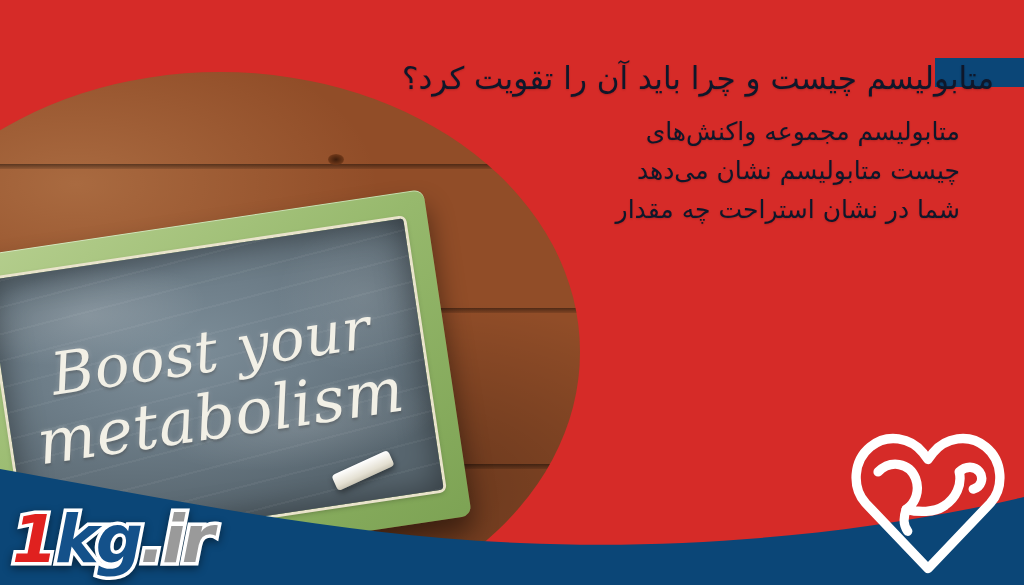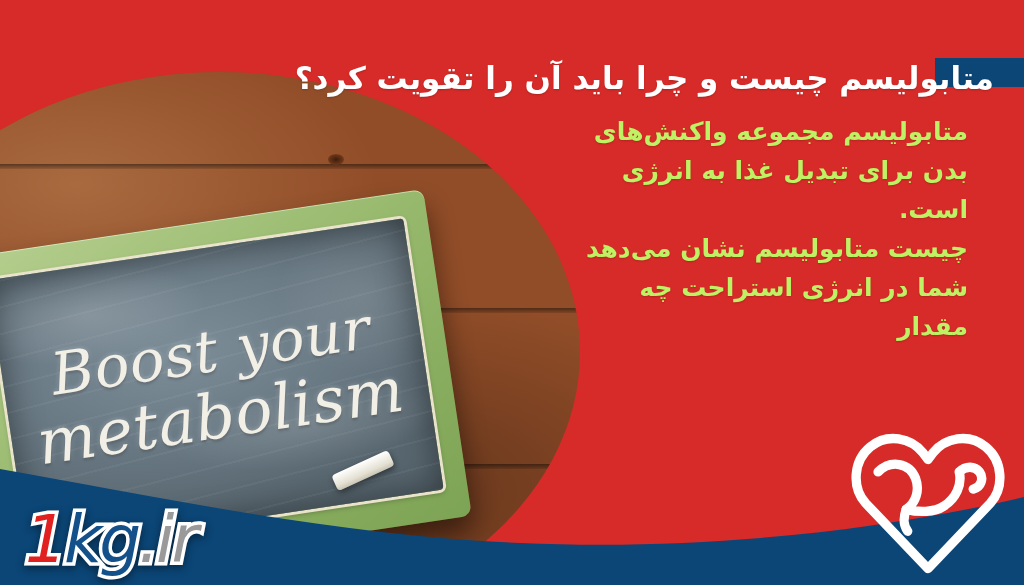--- a/index.html
+++ b/index.html
@@ -162,51 +162,51 @@
     background:#0b4677;
   }
 
   
   .headline{
     position:absolute;
     right:30px; top:38px;
     width:760px;
     text-align:right;
     direction:rtl;
-    color:#ffffff;
+    color:#0f172a;
     font-size:31px;
-    font-weight:bold;
+    font-weight:normal;
     line-height:1.25;
     letter-spacing:0;
     white-space:nowrap;
     text-shadow:0 1px 2px rgba(0,0,0,.18);
   }
 
   
   .body-copy{
     position:absolute;
-    right:56px; top:112px;
+    right:64px; top:112px;
     width:400px;
     text-align:right;
     direction:rtl;
-    color:#bef264;
+    color:#0f172a;
     font-size:25px;
-    font-weight:700;
+    font-weight:400;
     line-height:1.56;
     text-shadow:0 1px 2px rgba(0,0,0,.15);
   }
 
   
   .logo{
     position:absolute;
-    left:25px; bottom:12px;
+    left:12px; bottom:12px;
     direction:ltr;
     font-family:"DejaVu Sans","Liberation Sans",sans-serif;
     font-size:66px;
-    font-weight:normal;
+    font-weight:bold;
     font-style:italic;
     letter-spacing:-3px;
     line-height:1;
     white-space:nowrap;
     -webkit-text-stroke:7px #ffffff;
     paint-order:stroke fill;
     filter:drop-shadow(0 3px 4px rgba(0,0,0,.45));
   }
   .logo .l-one{ color:#e0211f; }
   .logo .l-kg{ color:#14518a; }
@@ -255,23 +255,22 @@
   <svg class="wave" viewBox="0 0 1024 160" preserveAspectRatio="none">
     <path d="M0,44 C150,70 330,110 520,118 C700,126 880,106 1024,72 L1024,160 L0,160 Z" fill="#0b4677"></path>
   </svg>
 
   <div class="accent-bar"></div>
 
   <h1 class="headline">متابولیسم چیست و چرا باید آن را تقویت کرد؟</h1>
 
   <div class="body-copy">
     <div>متابولیسم مجموعه واکنش‌های</div>
-    <div>بدن برای تبدیل غذا به انرژی است.</div>
     <div>چیست متابولیسم نشان می‌دهد</div>
-    <div>شما در انرژی استراحت چه مقدار</div>
+    <div>شما در نشان استراحت چه مقدار</div>
   </div>
 
   <div class="logo">
     <span class="l-one">1</span><span class="l-kg">kg</span><span class="l-dot">.</span><span class="l-ir">ir</span>
   </div>
 
   <svg class="heart-icon" viewBox="0 0 100 96">
 
     <path d="M50,92 L10,50 C1,40 2,23 13,14 C24,5 39,8 47,18 L50,22 L53,18
              C61,8 76,5 87,14 C98,23 99,40 90,50 Z" fill="none" stroke="#ffffff" stroke-width="6" stroke-linejoin="round" stroke-linecap="round"></path>

